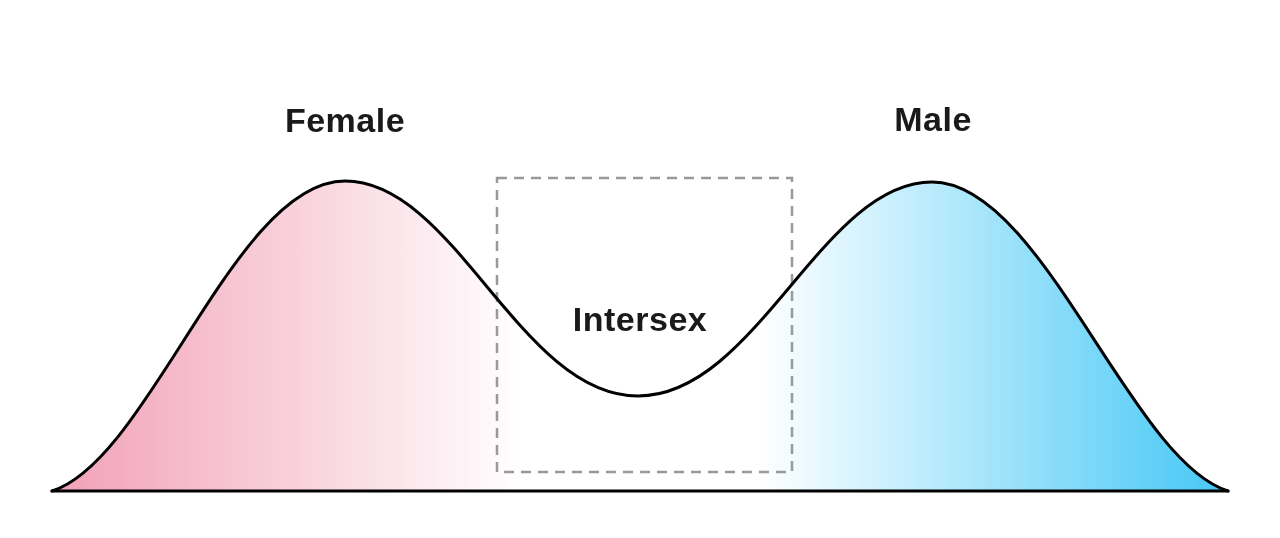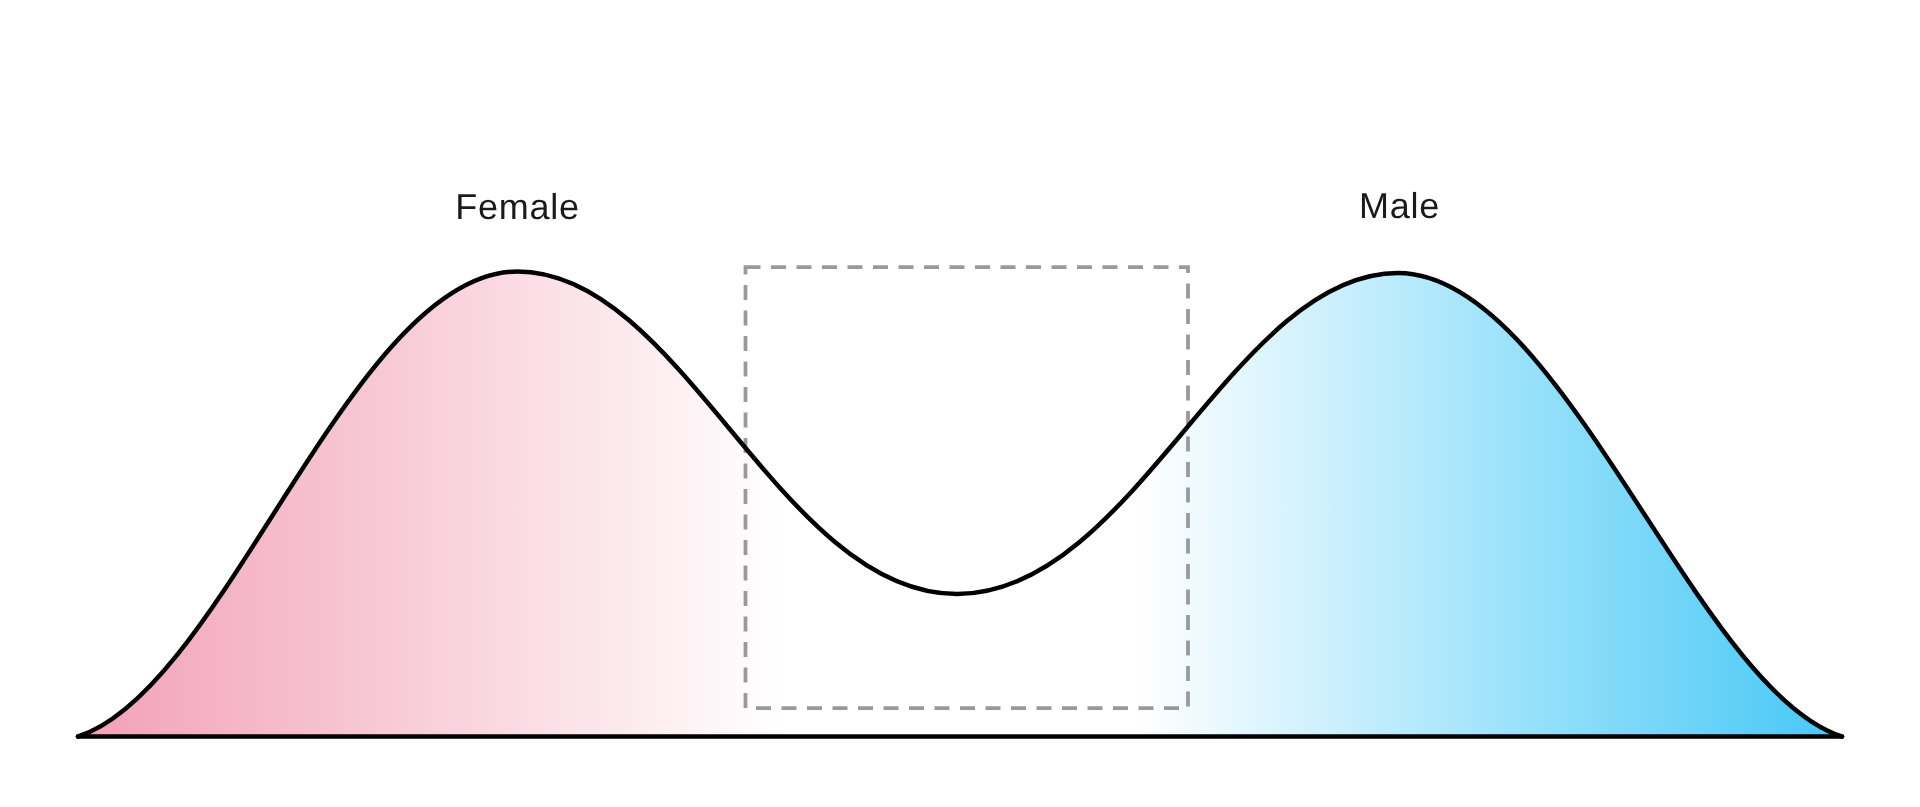--- a/index.html
+++ b/index.html
@@ -19,28 +19,27 @@
     position: absolute;
     left: 0;
     top: 0;
     width: 1280px;
     height: 538px;
     display: block;
   }
   .curve-label {
     position: absolute;
     transform: translateX(-50%);
-    font-size: 24px;
-    font-weight: 400;
+    font-size: 34px;
+    font-weight: 700;
     letter-spacing: 0.5px;
     color: #1a1a1a;
     white-space: nowrap;
     line-height: 1;
     user-select: none;
-    margin-top: 24px;
   }
   .label-female { left: 345px; top: 103px; }
   .label-male   { left: 933px; top: 102px; }
   .label-intersex { left: 640px; top: 302px; }
 </style>
 </head>
 <body>
 
 <div class="stage">
 
@@ -69,14 +68,15 @@
              C 756 396, 822 182, 932 182
              C 1042 182, 1130 460, 1228 491" fill="none" stroke-width="3" stroke-linecap="round" stroke="#000000"></path>
 
     <line x1="52" y1="491" x2="1228" y2="491" stroke-width="3" stroke-linecap="round" stroke="#000000"></line>
   </svg>
 
   <div class="curve-label label-female">Female</div>
 
   <div class="curve-label label-male">Male</div>
 
+  <div class="curve-label label-intersex">Intersex</div>
 
 </div>
 
 </body></html>

